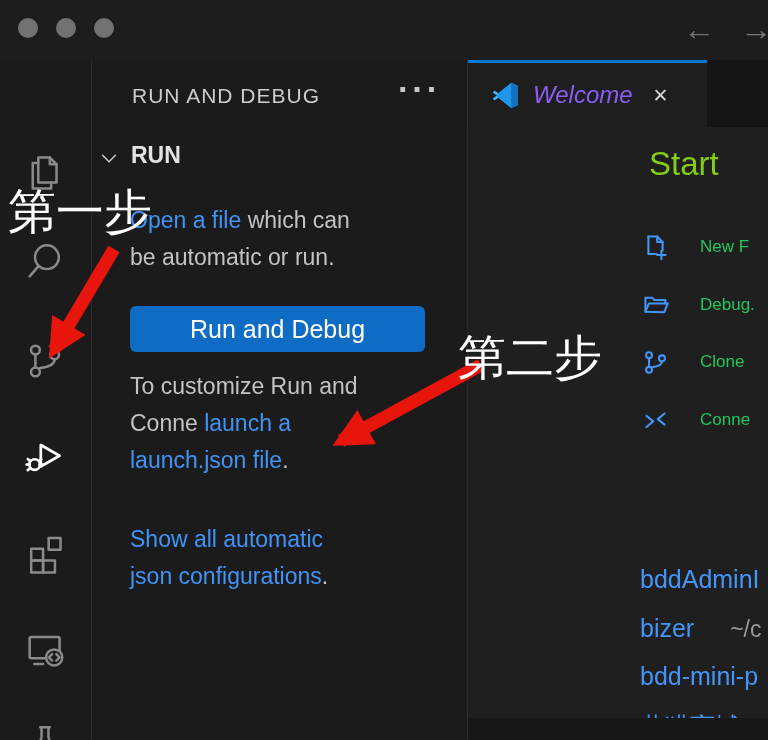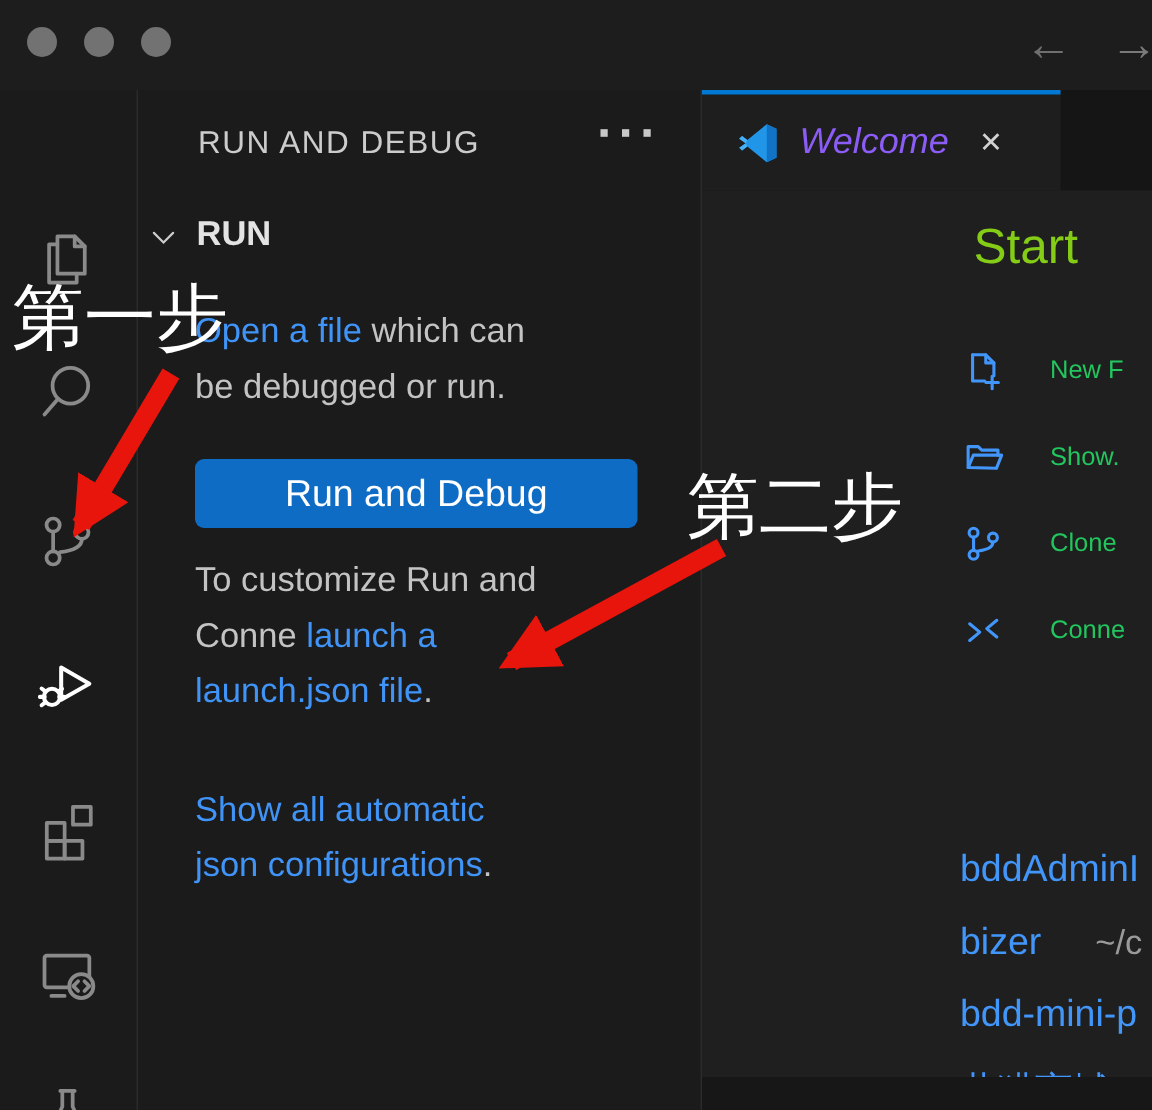--- a/index.html
+++ b/index.html
@@ -129,21 +129,21 @@
 
     <div class="sb-runrow">
       <svg viewBox="0 0 24 24">
           <path d="M5 9 l7 7 7-7" fill="none"></path>
         </svg>
       <span class="sb-runlabel">RUN</span>
     </div>
 
     <div class="sb-para" style="top:142px">
       <div><span class="sb-link">Open a file</span><span> which can</span></div>
-      <div>be debugged or run.</div>
+      <div>be automatic or run.</div>
     </div>
 
     <button class="sb-button">Run and Debug</button>
 
     <div class="sb-para" style="top:308px">
       <div>To customize Run and</div>
       <div><span>Conne </span><span class="sb-link">launch a</span></div>
       <div><span class="sb-link">launch.json file</span><span>.</span></div>
     </div>
 
@@ -176,21 +176,21 @@
             <path d="M6.5 3.5 V17 h6.3"></path>
             <path d="M16.6 14.6 v6.4 M13.4 17.8 h6.4"></path>
           </svg>
         <span class="lbl">New F</span>
       </div>
       <div class="wk-item" style="top:162px">
         <svg viewBox="0 0 24 24">
             <path d="M4.2 16.8 V6 h5.2 l1.8 1.8 h8.4 v2.6"></path>
             <path d="M4.2 16.8 L6.9 10.4 h14.6 l-2.7 6.8 Z"></path>
           </svg>
-        <span class="lbl">Show.</span>
+        <span class="lbl">Debug.</span>
       </div>
       <div class="wk-item" style="top:219px">
         <svg viewBox="0 0 24 24">
             <circle cx="7" cy="6.3" r="2.3"></circle>
             <circle cx="7" cy="17.7" r="2.3"></circle>
             <circle cx="17" cy="8.8" r="2.3"></circle>
             <path d="M7 8.6 V15.4"></path>
             <path d="M17 11.1 C17 14.6 12 15.4 9.4 15.7"></path>
           </svg>
         <span class="lbl">Clone</span>
@@ -228,16 +228,16 @@
     <svg width="768" height="740" viewBox="0 0 768 740">
       <defs>
         <marker id="ah" viewBox="0 0 10 10" refX="7.5" refY="5" markerWidth="3" markerHeight="3" orient="auto">
           <path d="M0 0 L10 5 L0 10 Z" fill="#e8150d"></path>
         </marker>
       </defs>
       <line x1="114" y1="249" x2="54" y2="350" stroke="#e8150d" stroke-width="13" marker-end="url(#ah)"></line>
       <line x1="481" y1="365" x2="341" y2="441" stroke="#e8150d" stroke-width="13" marker-end="url(#ah)"></line>
     </svg>
     <div class="annot-text" style="left:8px; top:180px">第一步</div>
-    <div class="annot-text" style="left:458px; top:306px">第二步</div>
+    <div class="annot-text" style="left:458px; top:326px">第二步</div>
   </div>
 
 </div>
 
 </body></html>

